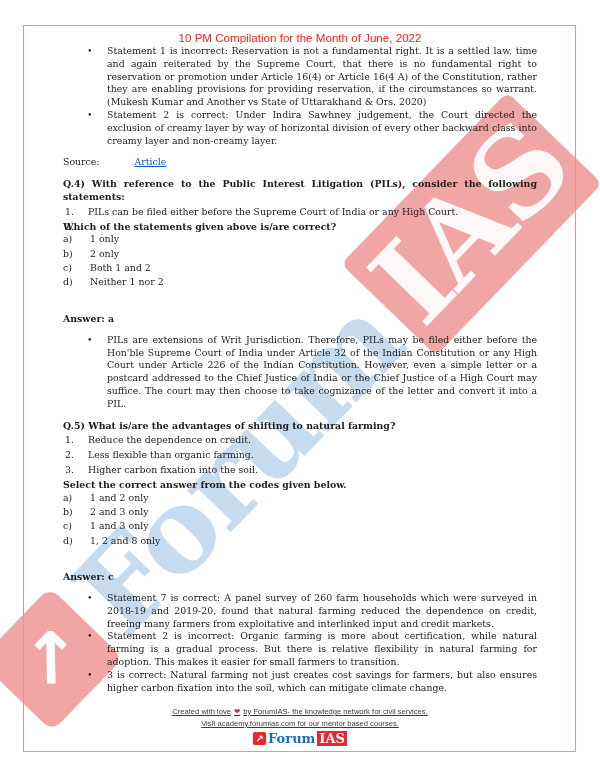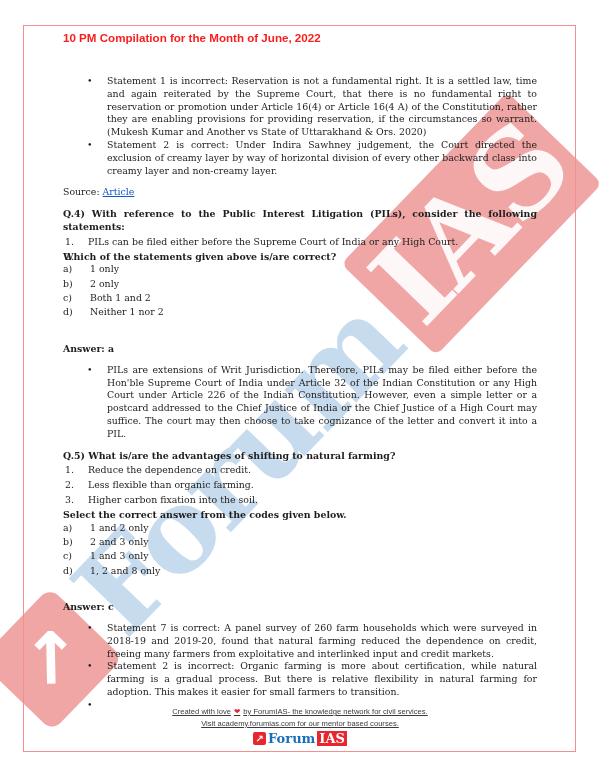--- a/index.html
+++ b/index.html
@@ -41,37 +41,37 @@
     border:1.6px solid #f28f8f; box-sizing:border-box; z-index:2;
     pointer-events:none;
   }
 
   
   .content {
     position:absolute; left:63px; top:31px; width:474px; z-index:3;
     font-size:9.4px; line-height:12.8px;
   }
   .title {
-    font-family:"Liberation Sans", sans-serif; font-weight:bold;
+    font-family:"Liberation Sans", sans-serif; font-weight:normal;
     font-size:11.6px; line-height:14px; color:#fb1d1d;
-    text-align:left; margin:0 0 30px 0;
+    text-align:center; margin:0 0 0 0;
   }
   .para { text-align:justify; }
 
   .bullet-item { position:relative; padding-left:44px; }
   .bullet-item .marker { position:absolute; left:24px; }
 
   .num-item { position:relative; padding-left:25px; margin-bottom:2px; }
   .num-item .marker { position:absolute; left:2px; }
 
   .opt-item { position:relative; padding-left:27px; margin-bottom:1.5px; }
   .opt-item .marker { position:absolute; left:0; }
 
   .source-line { margin-top:9px; }
-  .link { color:#1155cc; text-decoration:underline; cursor:pointer; }
+  .link { color:#1155cc; text-decoration:underline; cursor:pointer;margin-left:32px; }
 
   .q-heading { font-weight:bold; margin-top:9px; margin-bottom:2px; }
   .prompt { font-weight:bold; margin-top:1px; }
   .answer { font-weight:bold; margin-top:24px; margin-bottom:8px; }
 
   
   .footer {
     position:absolute; left:0; right:0; bottom:30px; z-index:3;
     text-align:center; font-family:"Liberation Sans", sans-serif;
     font-size:7.6px; line-height:11.5px; color:#3b3b3b;text-decoration:underline;
@@ -198,20 +198,21 @@
     <div class="bullet-item para">
       <span class="marker">•</span>
       <span><span class="b">Statement 7 is correct</span><span>: A panel survey of 260 farm households which were surveyed in 2018-19 and 2019-20, found that natural farming reduced the dependence on credit, freeing many farmers from exploitative and interlinked input and credit markets.</span></span>
     </div>
     <div class="bullet-item para">
       <span class="marker">•</span>
       <span><span class="b">Statement 2 is incorrect</span><span>: Organic farming is more about certification, while natural farming is a gradual process. But there is relative flexibility in natural farming for adoption. This makes it easier for small farmers to transition.</span></span>
     </div>
     <div class="bullet-item para">
       <span class="marker">•</span>
+      <span><span class="b">3 is correct</span><span>: Natural farming not just creates cost savings for farmers, but also ensures higher carbon fixation into the soil, which can mitigate climate change.</span></span>
     </div>
   </div>
 
 </div>
 
 <div class="footer">
   <div>
     <span>Created with love</span><span class="heart">❤</span><span>by ForumIAS- the knowledge network for civil services.</span>
   </div>
   <div>Visit academy.forumias.com for our mentor based courses.</div>

